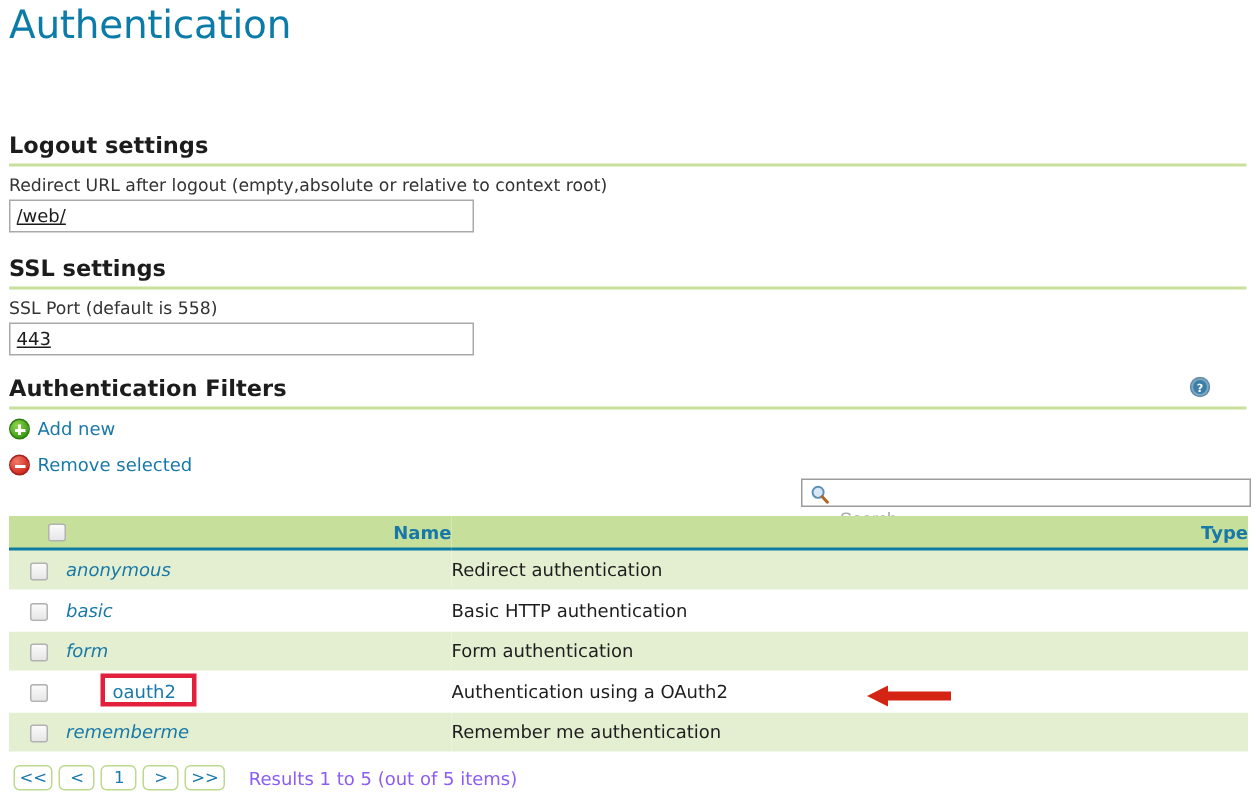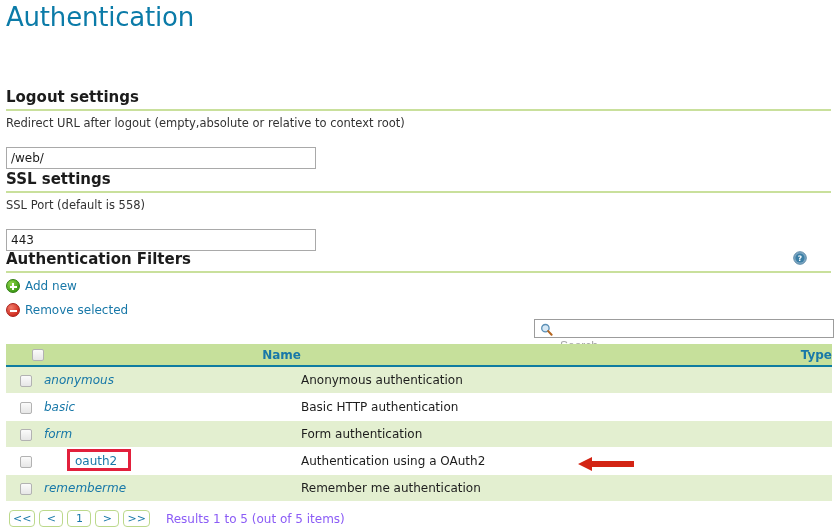--- a/index.html
+++ b/index.html
@@ -64,32 +64,33 @@
   }
   .field-label {
     font-size: 11.5px;
     color: #333333;
     margin-top: 5px;
     line-height: 14px;
     white-space: nowrap;
   }
   .text-input {
     display: block;
-    margin-top: 17px;
+    margin-top: 3px;
     width: 300px;
     height: 20px;
     box-sizing: content-box;
     padding: 0 4px;
     border: 1px solid #a9a9a9;
     background: #ffffff;
     font-family: "DejaVu Sans", "Liberation Sans", sans-serif;
     font-size: 12px;
     color: #1a1a1a;
     line-height: 20px;
     outline: none;
+    text-decoration: underline;
   }
 
   
   #filters-section { top: 250px; }
   .help-icon {
     position: absolute;
     right: 24px;
     top: 1px;
     width: 14px;
     height: 14px;
@@ -351,21 +352,21 @@
       </tr>
     </thead>
     <tbody>
       <tr class="odd">
         <td class="col-check">
           <span class="row-checkbox"></span>
         </td>
         <td class="col-name cell-name">
           <a>anonymous</a>
         </td>
-        <td class="col-type">Anonymous authentication</td>
+        <td class="col-type">Redirect authentication</td>
       </tr>
       <tr class="even">
         <td class="col-check">
           <span class="row-checkbox"></span>
         </td>
         <td class="col-name cell-name">
           <a>basic</a>
         </td>
         <td class="col-type">Basic HTTP authentication</td>
       </tr>

